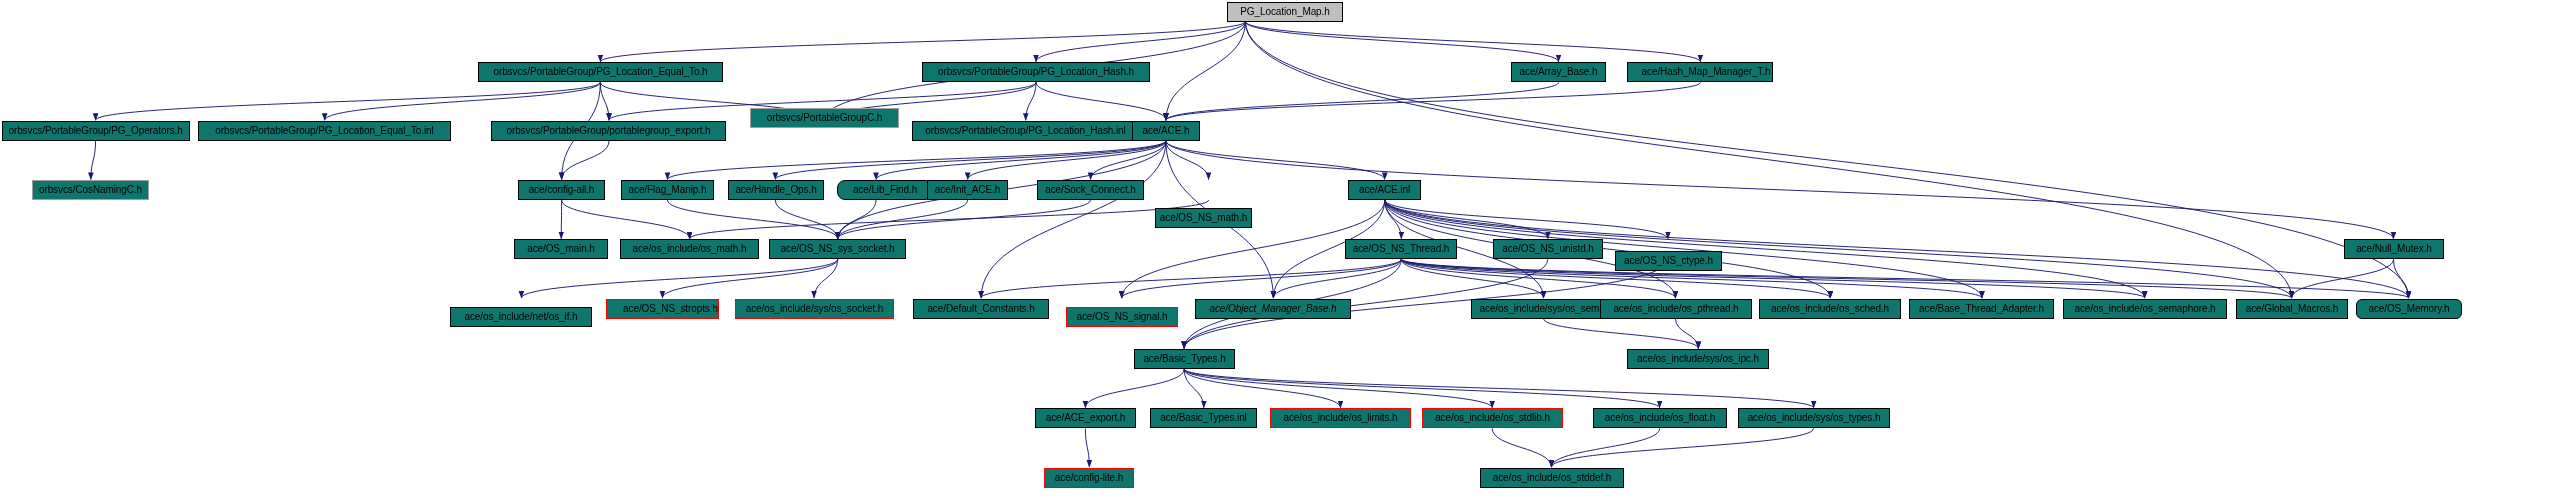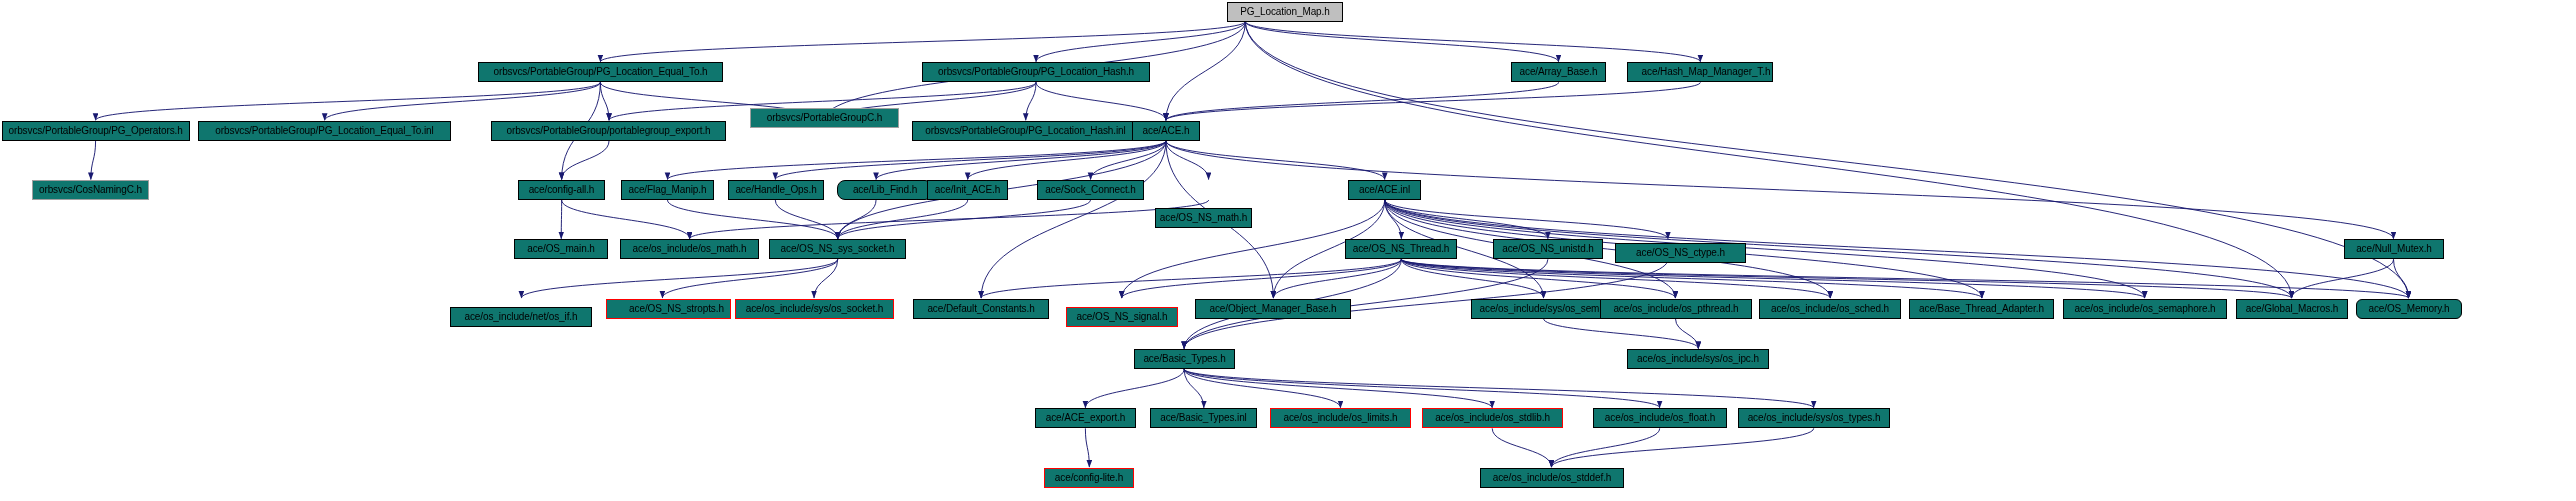--- a/index.html
+++ b/index.html
@@ -180,42 +180,42 @@
       </div>
       <div class="node" style="left: 769px; top: 239px; width: 137px;">
         <span>ace/OS_NS_sys_socket.h</span>
       </div>
       <div class="node" style="left: 1345px; top: 239px; width: 112px;">
         <span>ace/OS_NS_Thread.h</span>
       </div>
       <div class="node" style="left: 1493px; top: 239px; width: 110px;">
         <span>ace/OS_NS_unistd.h</span>
       </div>
-      <div class="node" style="left: 1615px; top: 243px; width: 131px;">
+      <div class="node" style="left: 1615px; top: 251px; width: 107px;">
         <span>ace/OS_NS_ctype.h</span>
       </div>
       <div class="node" style="left: 2344px; top: 239px; width: 100px;">
         <span>ace/Null_Mutex.h</span>
       </div>
       <div class="node" style="left: 450px; top: 299px; width: 142px; margin-top: 8px;">
         <span>ace/os_include/net/os_if.h</span>
       </div>
-      <div class="node red" style="left: 606px; top: 299px; width: 125px; padding-left: 16px;">
+      <div class="node red" style="left: 606px; top: 299px; width: 113px; padding-left: 16px;">
         <span>ace/OS_NS_stropts.h</span>
       </div>
       <div class="node red" style="left: 735px; top: 299px; width: 159px;">
         <span>ace/os_include/sys/os_socket.h</span>
       </div>
       <div class="node" style="left: 913px; top: 299px; width: 136px;">
         <span>ace/Default_Constants.h</span>
       </div>
       <div class="node red" style="left: 1066px; top: 299px; width: 112px; margin-top: 8px;">
         <span>ace/OS_NS_signal.h</span>
       </div>
-      <div class="node" style="left: 1195px; top: 299px; width: 156px;">
+      <div class="node" style="left: 1195px; top: 299px; width: 156px; font-style: italic;">
         <span>ace/Object_Manager_Base.h</span>
       </div>
       <div class="node" style="left: 1471px; top: 299px; width: 145px;">
         <span>ace/os_include/sys/os_sem.h</span>
       </div>
       <div class="node" style="left: 1600px; top: 299px; width: 152px;">
         <span>ace/os_include/os_pthread.h</span>
       </div>
       <div class="node" style="left: 1759px; top: 299px; width: 142px;">
         <span>ace/os_include/os_sched.h</span>

